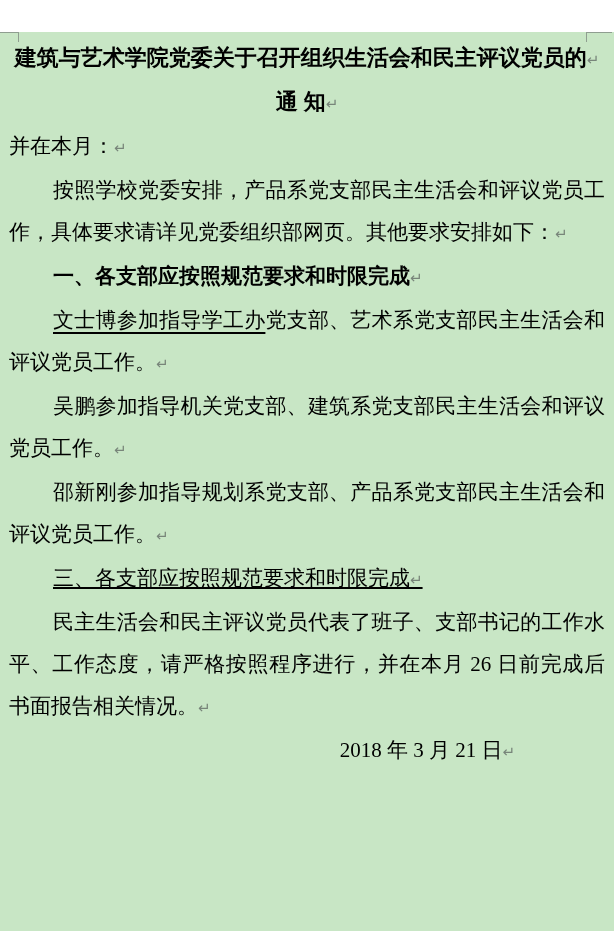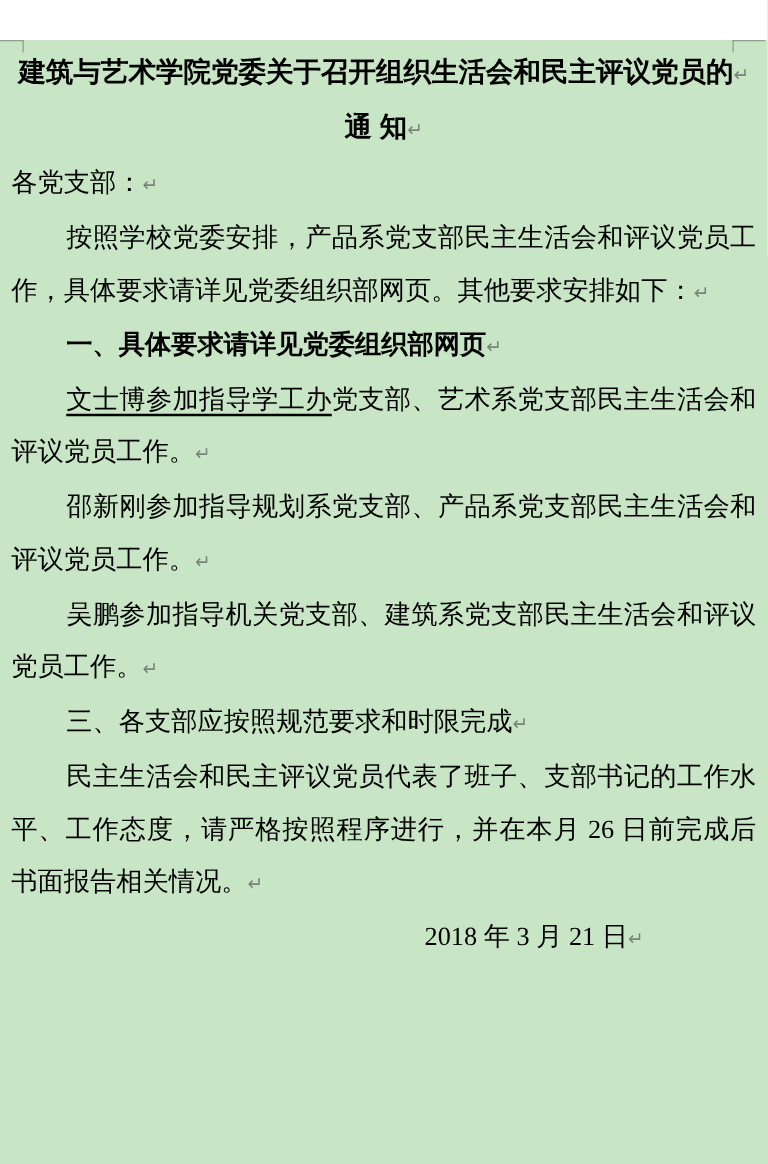--- a/index.html
+++ b/index.html
@@ -40,21 +40,21 @@
     text-align:center;
     font-family:"Liberation Sans","DejaVu Sans",sans-serif;
     font-weight:bold;
     font-size:22px;
   }
   p.heading {
     font-family:"Liberation Sans","DejaVu Sans",sans-serif;
     font-weight:bold;
     text-indent:44px;
   }
-  p.heading-plain { text-indent:44px; }
+  p.heading-plain { text-indent:44px;text-decoration:underline; }
   p.indent { text-indent:44px; }
   p.date-line {
     text-align:right;
     padding-right:90px;
   }
   .pmark {
     color:#78857a;
     font-size:15px;
     font-family:"DejaVu Sans",sans-serif;
     font-weight:normal;
@@ -80,43 +80,43 @@
 
     <p class="title">
       <span>建筑与艺术学院党委关于召开组织生活会和民主评议党员的</span><span class="pmark">↵</span>
     </p>
 
     <p class="title">
       <span>通 知</span><span class="pmark">↵</span>
     </p>
 
     <p>
-      <span>各党支部：</span><span class="pmark">↵</span>
+      <span>并在本月：</span><span class="pmark">↵</span>
     </p>
 
     <p class="indent">
       <span>按照学校党委安排，产品系党支部民主生活会和评议党员工作，具体要求请详见党委组织部网页。其他要求安排如下：</span><span class="pmark">↵</span>
     </p>
 
     <p class="heading">
-      <span>一、具体要求请详见党委组织部网页</span><span class="pmark">↵</span>
+      <span>一、各支部应按照规范要求和时限完成</span><span class="pmark">↵</span>
     </p>
 
 
 
     <p class="indent">
       <span class="wavy">文士博参加指导学工办</span><span>党支部、艺术系党支部民主生活会和评议党员工作。</span><span class="pmark">↵</span>
     </p>
 
     <p class="indent">
-      <span>邵新刚参加指导规划系党支部、产品系党支部民主生活会和评议党员工作。</span><span class="pmark">↵</span>
+      <span>吴鹏参加指导机关党支部、建筑系党支部民主生活会和评议党员工作。</span><span class="pmark">↵</span>
     </p>
 
     <p class="indent">
-      <span>吴鹏参加指导机关党支部、建筑系党支部民主生活会和评议党员工作。</span><span class="pmark">↵</span>
+      <span>邵新刚参加指导规划系党支部、产品系党支部民主生活会和评议党员工作。</span><span class="pmark">↵</span>
     </p>
 
     <p class="heading-plain">
       <span>三、各支部应按照规范要求和时限完成</span><span class="pmark">↵</span>
     </p>
 
     <p class="indent">
       <span>民主生活会和民主评议党员代表了班子、支部书记的工作水平、工作态度，请严格按照程序进行，并在本月 26 日前完成后书面报告相关情况。</span><span class="pmark">↵</span>
     </p>
 

